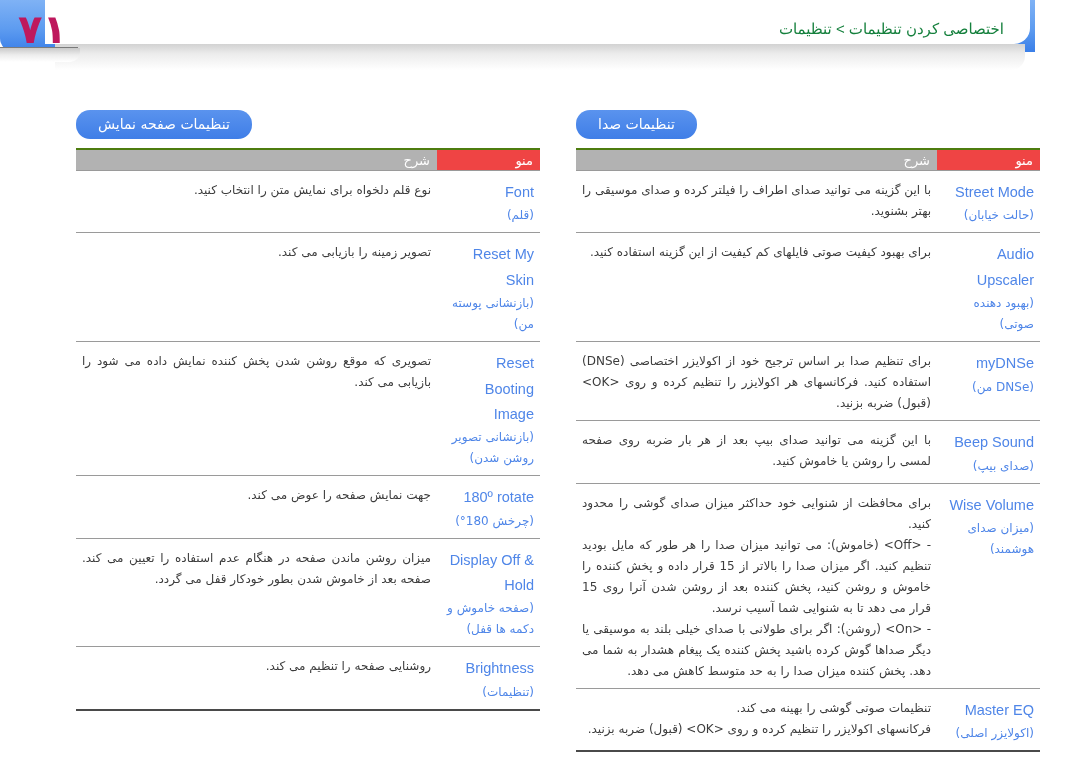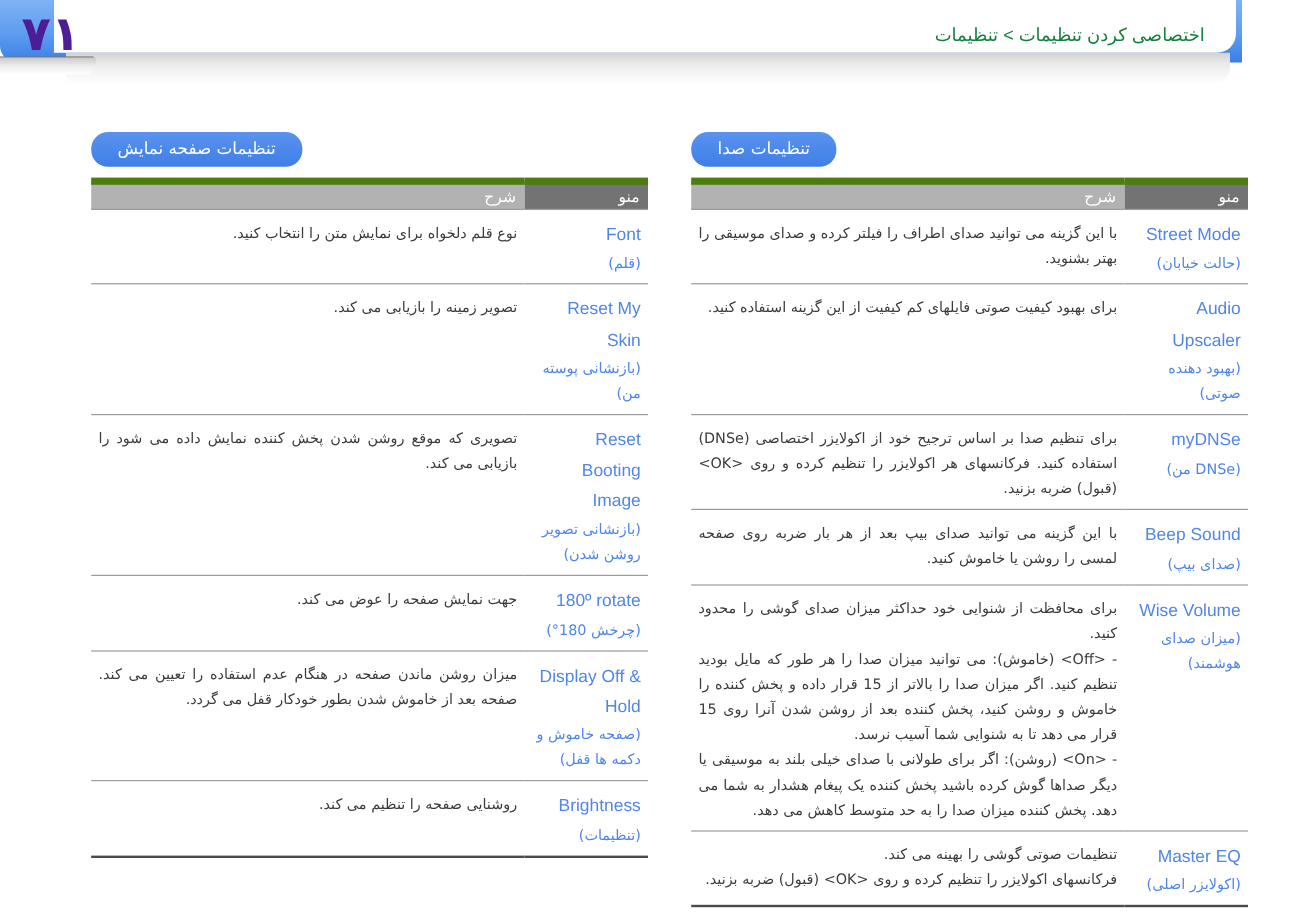--- a/index.html
+++ b/index.html
@@ -67,21 +67,21 @@
     width: 78px;
     height: 2px;
     background: #7b7b7b;
   }
   .page-number {
     position: absolute;
     top: 6px;
     left: 18px;
     font-size: 40px;
     font-weight: bold;
-    color: #4c1d95;
+    color: #be185d;
     letter-spacing: 1px;
     font-family: "DejaVu Sans", sans-serif;
   }
   .breadcrumb {
     position: absolute;
     top: 20px;
     right: 76px;
     font-size: 15px;
     color: #15803d;
     direction: rtl;
@@ -128,30 +128,30 @@
   
   table.spec {
     width: 100%;
     border-collapse: collapse;
     direction: rtl;
     table-layout: fixed;
   }
   table.spec thead tr.hdr th {
     padding: 0;
     height: 20px;
-    border-top: 6px solid #4d7c0f;
+    border-top: 2px solid #4d7c0f;
     font-size: 13px;
     font-weight: normal;
     color: #ffffff;
     text-align: right;
     vertical-align: middle;
     font-family: "DejaVu Sans", sans-serif;
   }
   th.col-menu {
-    background: #737373;
+    background: #ef4444;
     width: 96px;
     padding-right: 7px !important;
   }
   th.col-desc {
     background: #b2b2b2;
     padding-right: 7px !important;
   }
   table.spec tbody td {
     border-top: 1px solid #9a9a9a;
     padding: 9px 6px 6px 6px;

